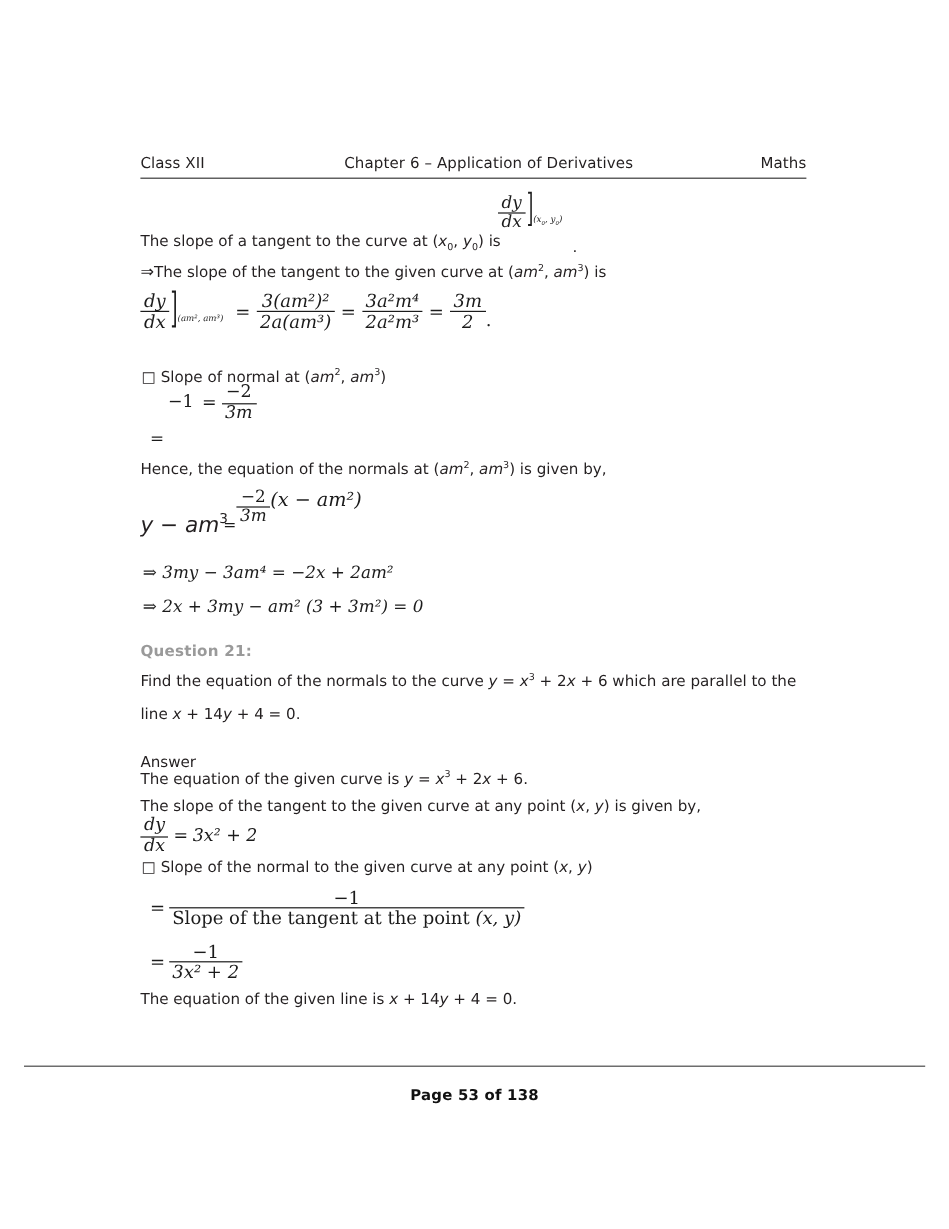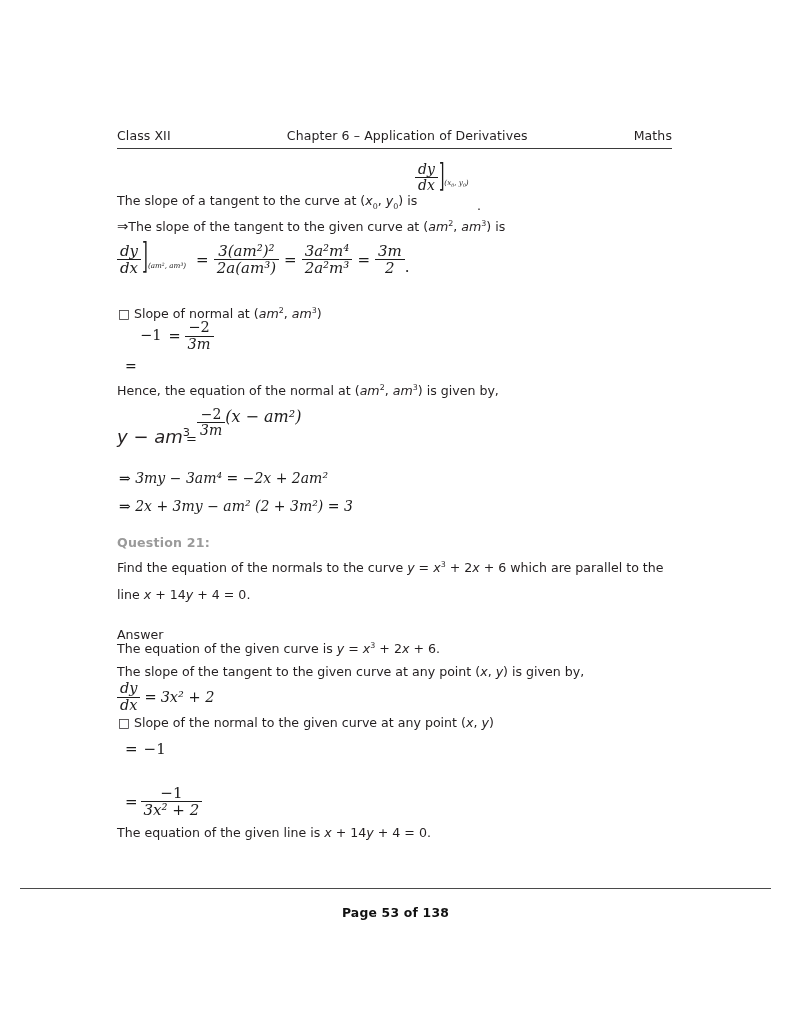--- a/index.html
+++ b/index.html
@@ -217,21 +217,21 @@
         <span class="up" style="margin:0 4px;">=</span>
         <span class="frac">
           <span class="num up">−2</span>
           <span class="den">3m</span>
         </span>
       </span>
     </div>
 
     <div class="blockrow" style="left:0px; top:220px;">
       <span class="ptext">
-        <span>Hence, the equation of the normal at (</span><span class="ital">am</span><sup>2</sup><span>, </span><span class="ital">am</span><sup>3</sup><span>) is given by,</span>
+        <span>Hence, the equation of the normals at (</span><span class="ital">am</span><sup>2</sup><span>, </span><span class="ital">am</span><sup>3</sup><span>) is given by,</span>
       </span>
     </div>
 
     <div class="blockrow" style="left:0px; top:268px;">
       <span class="ptext" style="font-size:18px;">
         <span class="ital">y</span><span> − </span><span class="ital">am</span><sup>3</sup>
       </span>
     </div>
     <div class="blockrow" style="left:69px; top:271px; font-size:13px;">
       <span class="math up">=</span>
@@ -249,21 +249,21 @@
     <div class="blockrow" style="left:2px; top:310px; font-size:14px;">
       <span class="math">
         <span class="up">⇒</span>
         <span>3my − 3am⁴ = −2x + 2am²</span>
       </span>
     </div>
 
     <div class="blockrow" style="left:2px; top:338px; font-size:14px;">
       <span class="math">
         <span class="up">⇒</span>
-        <span>2x + 3my − am² (2 + 3m²) = 3</span>
+        <span>2x + 3my − am² (3 + 3m²) = 0</span>
       </span>
     </div>
 
     <div class="blockrow" style="left:0px; top:372px;">
       <span class="qhead">Question 21:</span>
     </div>
 
     <div class="blockrow" style="left:0px; top:397px;">
       <span class="ptext">
         <span>Find the equation of the normals to the curve </span><span class="ital">y</span><span> = </span><span class="ital">x</span><sup>3</sup><span> + 2</span><span class="ital">x</span><span> + 6 which are parallel to the</span>
@@ -308,20 +308,21 @@
         <span class="sym-box">□</span>
         <span>Slope of the normal to the given curve at any point (</span><span class="ital">x</span><span>, </span><span class="ital">y</span><span>)</span>
       </span>
     </div>
 
     <div class="blockrow" style="left:8px; top:580px; font-size:15px;">
       <span class="math" style="display:inline-flex; align-items:center;">
         <span class="up" style="margin-right:3px;">=</span>
         <span class="frac">
           <span class="num up">−1</span>
+          <span class="den"><span class="up">Slope of the tangent at the point</span> <span>(x, y)</span></span>
         </span>
       </span>
     </div>
 
     <div class="blockrow" style="left:8px; top:625px; font-size:15px;">
       <span class="math" style="display:inline-flex; align-items:center;">
         <span class="up" style="margin-right:3px;">=</span>
         <span class="frac">
           <span class="num up">−1</span>
           <span class="den">3x² + 2</span>

